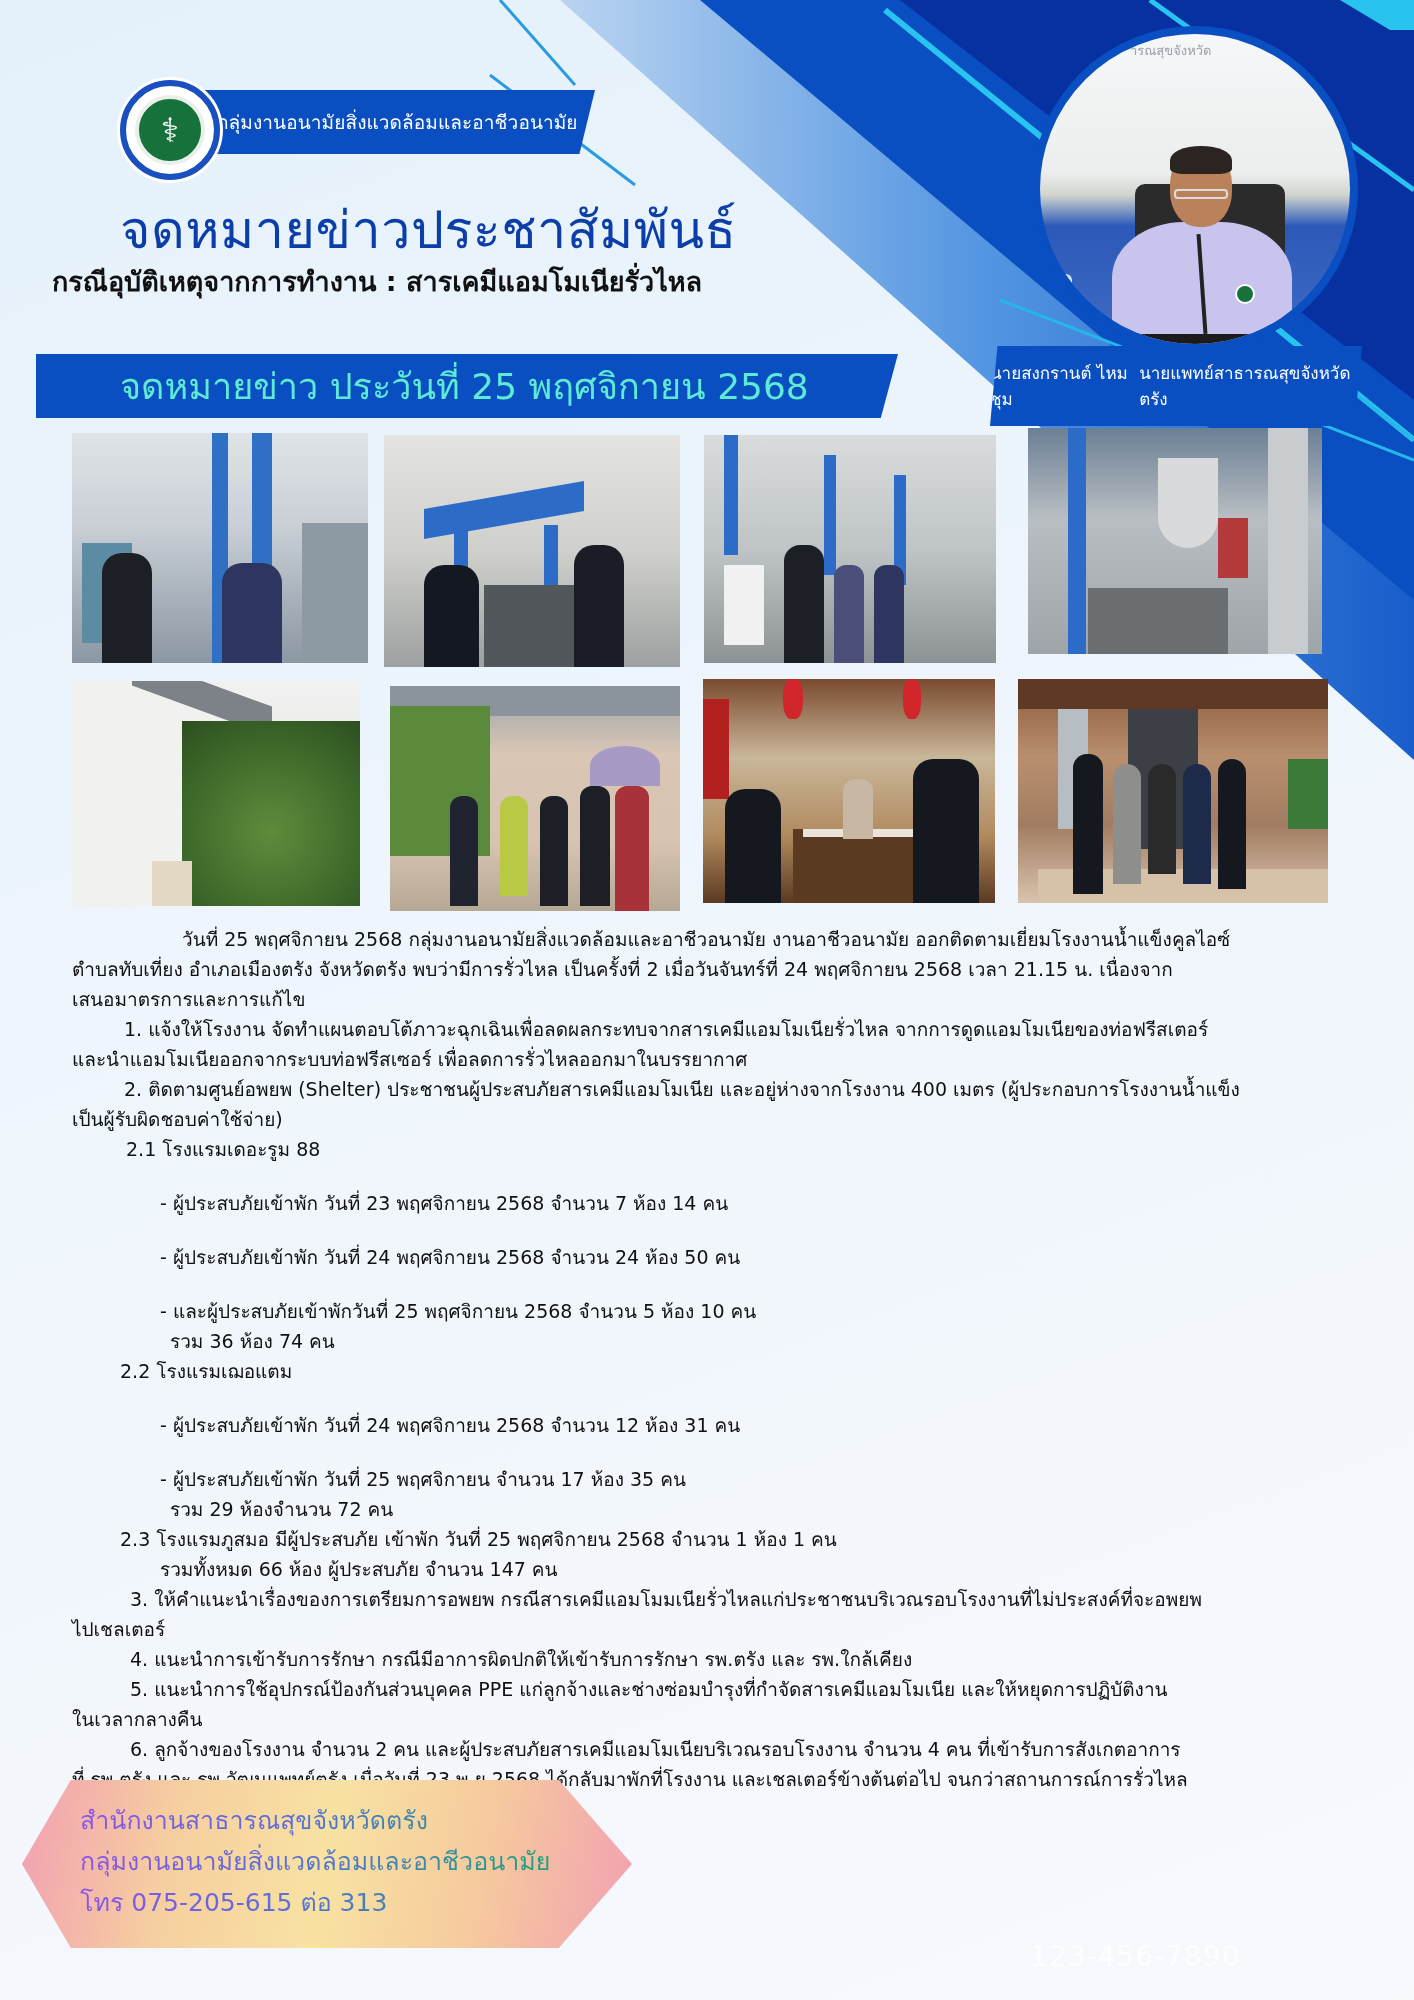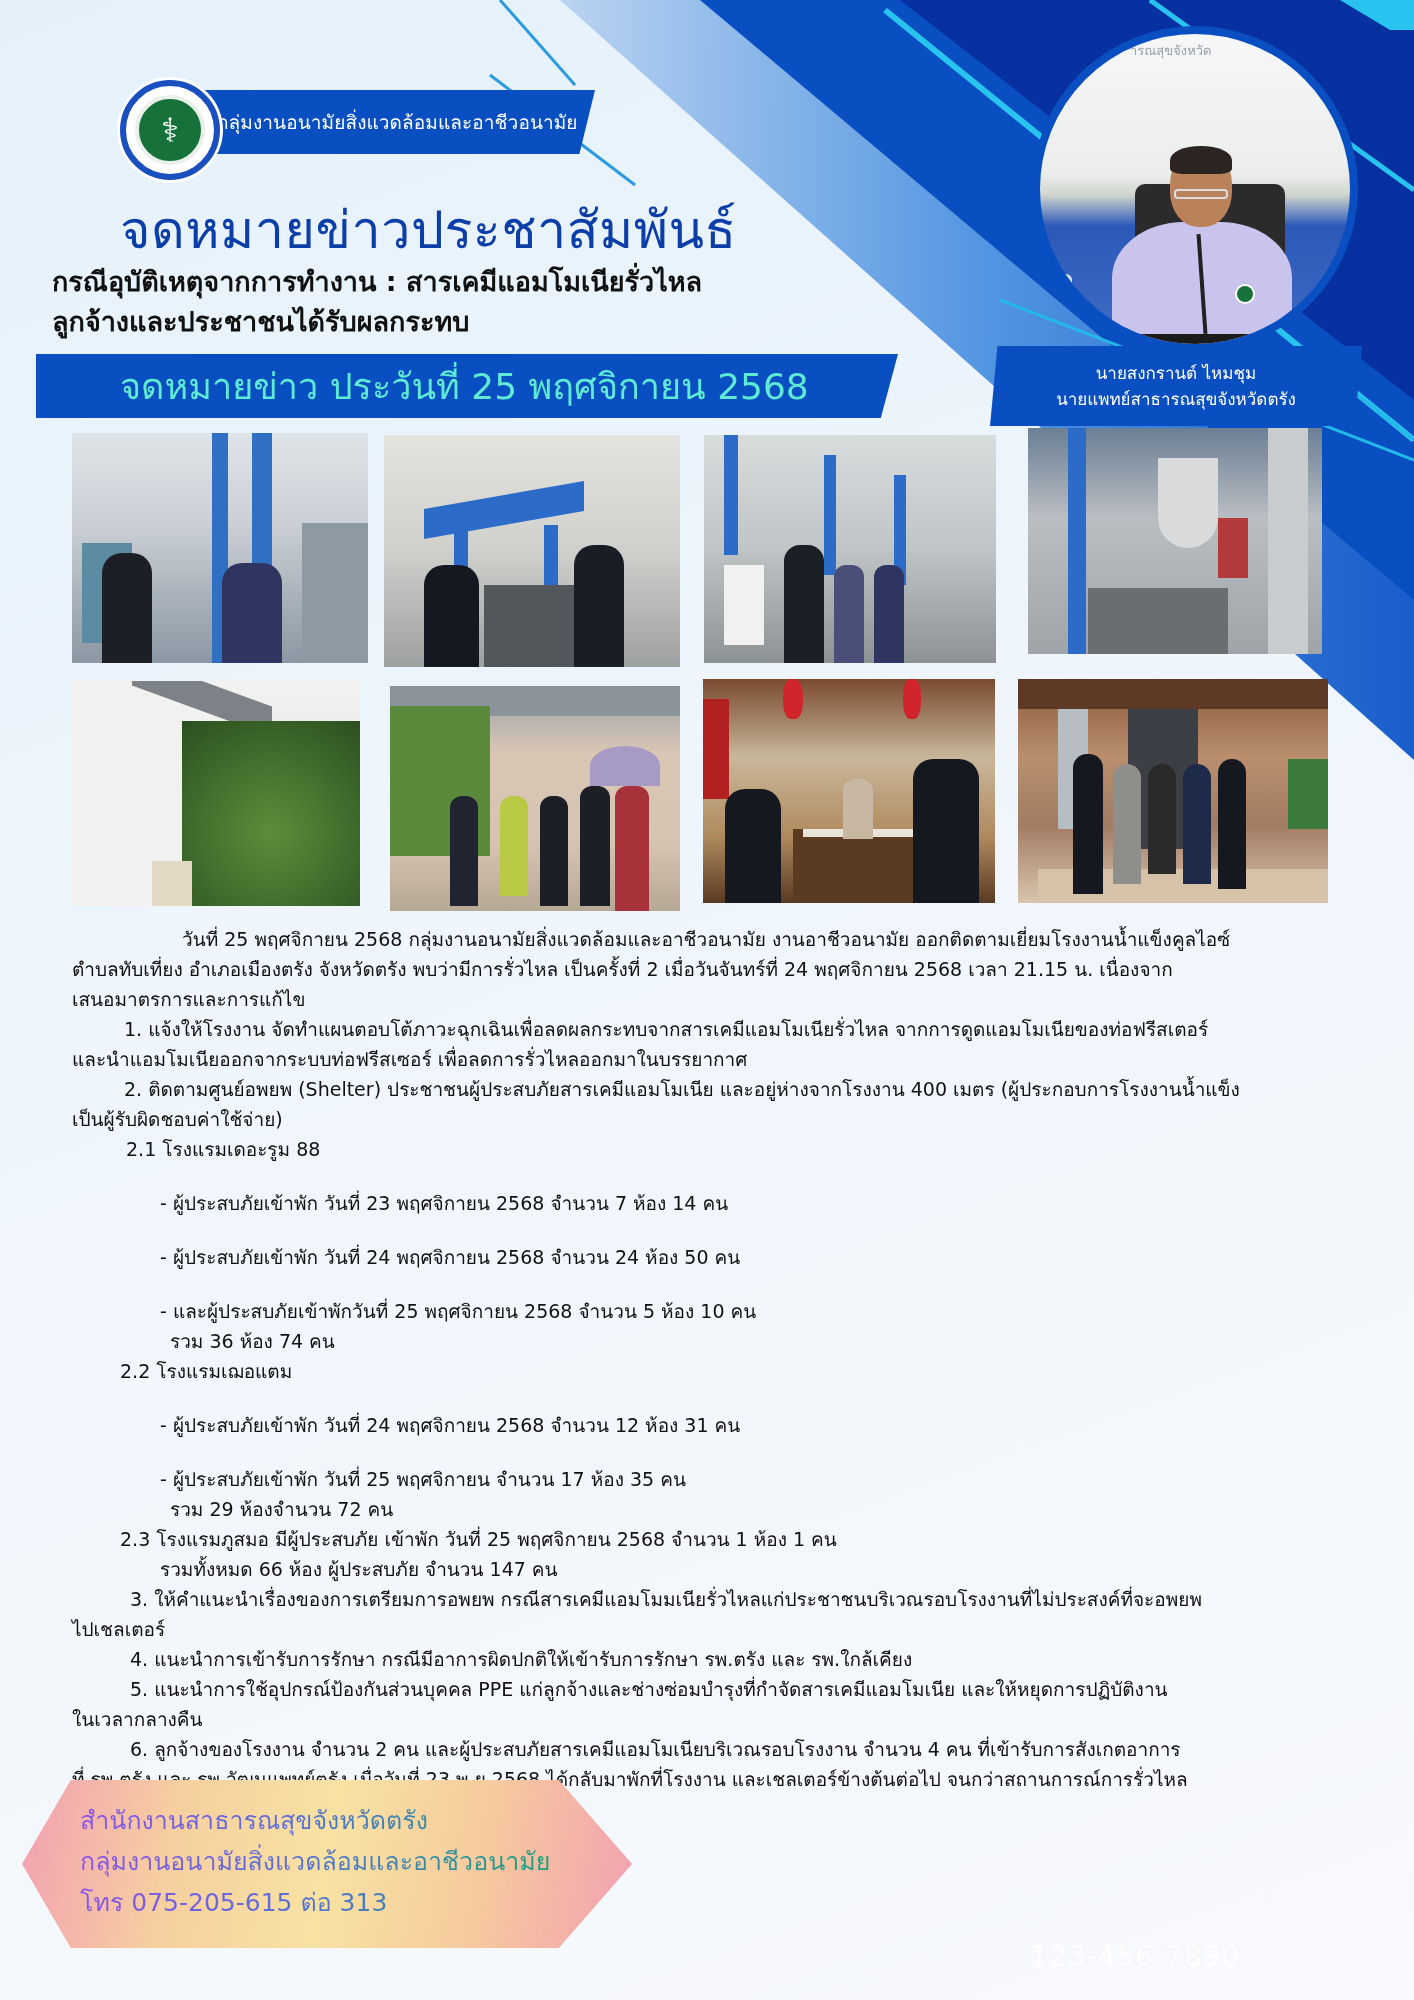--- a/index.html
+++ b/index.html
@@ -64,21 +64,21 @@
   .portrait .glasses { position: absolute; left: 134px; top: 155px; width: 54px; height: 10px; border: 2px solid #ddd; border-radius: 4px; }
   .portrait .shirt { position: absolute; left: 72px; top: 188px; width: 180px; height: 140px; background: #c9c4ee; border-radius: 40% 40% 0 0; }
   .portrait .badge { position: absolute; left: 195px; top: 250px; width: 20px; height: 20px; border-radius: 50%; background: #16713a; border: 2px solid #fff; }
   .portrait .mic { position: absolute; left: 160px; top: 200px; width: 4px; height: 100px; background: #222; transform: rotate(-4deg); }
   .portrait .desk { position: absolute; left: 0; top: 300px; width: 100%; height: 30px; background: #1b1b1b; }
   .portrait .bottle { position: absolute; left: 12px; top: 240px; width: 20px; height: 60px; background: #cfe3f6; border-radius: 6px; }
   .name-band {
     position: absolute; left: 990px; top: 346px; width: 372px; height: 80px;
     background: #0a4fc1;
     clip-path: polygon(2% 0, 100% 0, 98% 100%, 0 100%);
-    display: flex; flex-direction: column; align-items: center; justify-content: center;
+    display: flex; align-items: center; justify-content: center;
     color: #fff; z-index: 3;
   }
   .name-band span { font-size: 17px; line-height: 26px; }
 
   
   .photo { position: absolute; overflow: hidden; }
   .photo .ph-layer { position: absolute; }
 
   
   .body-text {
@@ -140,21 +140,20 @@
 <div class="logo-wrap">
   <div class="logo-inner">⚕</div>
 </div>
 <div class="logo-band">
   <span>กลุ่มงานอนามัยสิ่งแวดล้อมและอาชีวอนามัย</span>
 </div>
 
 <h1 class="title-main">จดหมายข่าวประชาสัมพันธ์</h1>
 <div class="title-sub">
   <div>กรณีอุบัติเหตุจากการทำงาน : สารเคมีแอมโมเนียรั่วไหล</div>
-  <div>ลูกจ้างและประชาชนได้รับผลกระทบ</div>
 </div>
 <div class="date-band">
   <span>จดหมายข่าว ประวันที่ 25 พฤศจิกายน 2568</span>
 </div>
 
 <div class="portrait">
   <span class="screen-text">ารณสุขจังหวัด</span>
   <div class="chair"></div>
   <div class="shirt"></div>
   <div class="head"></div>

